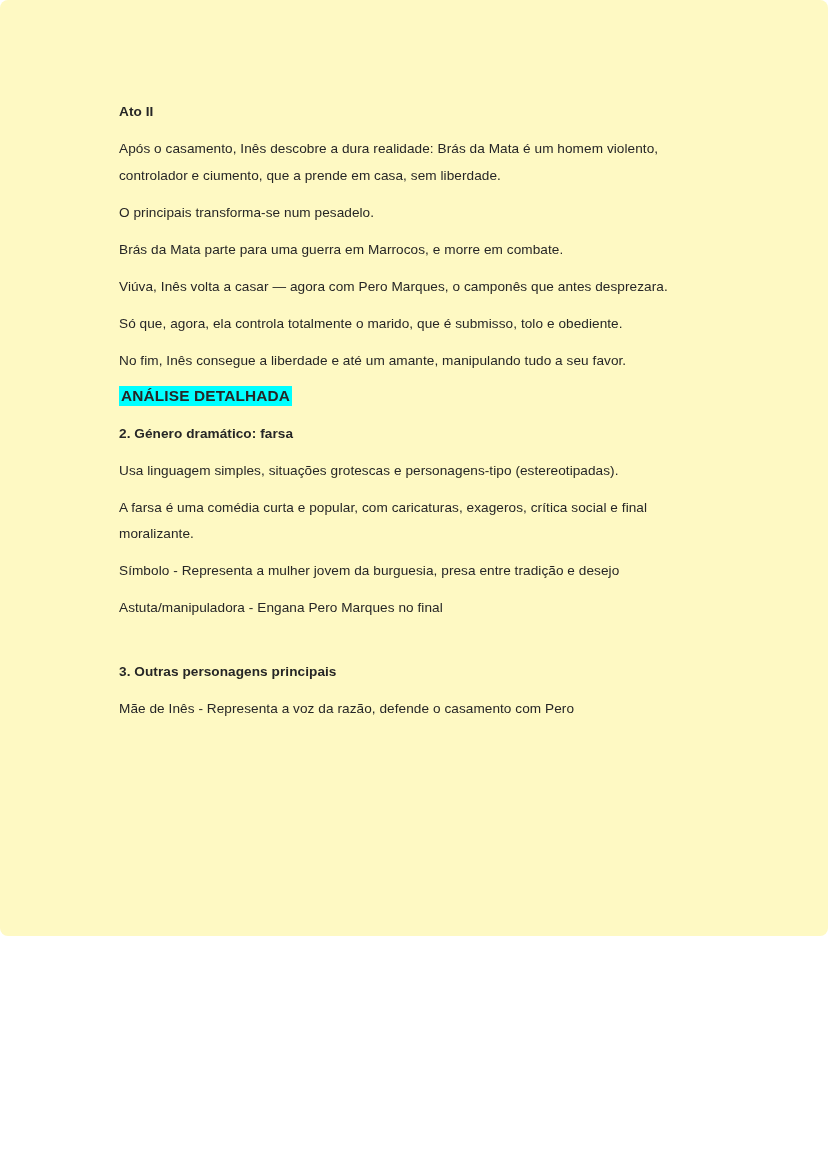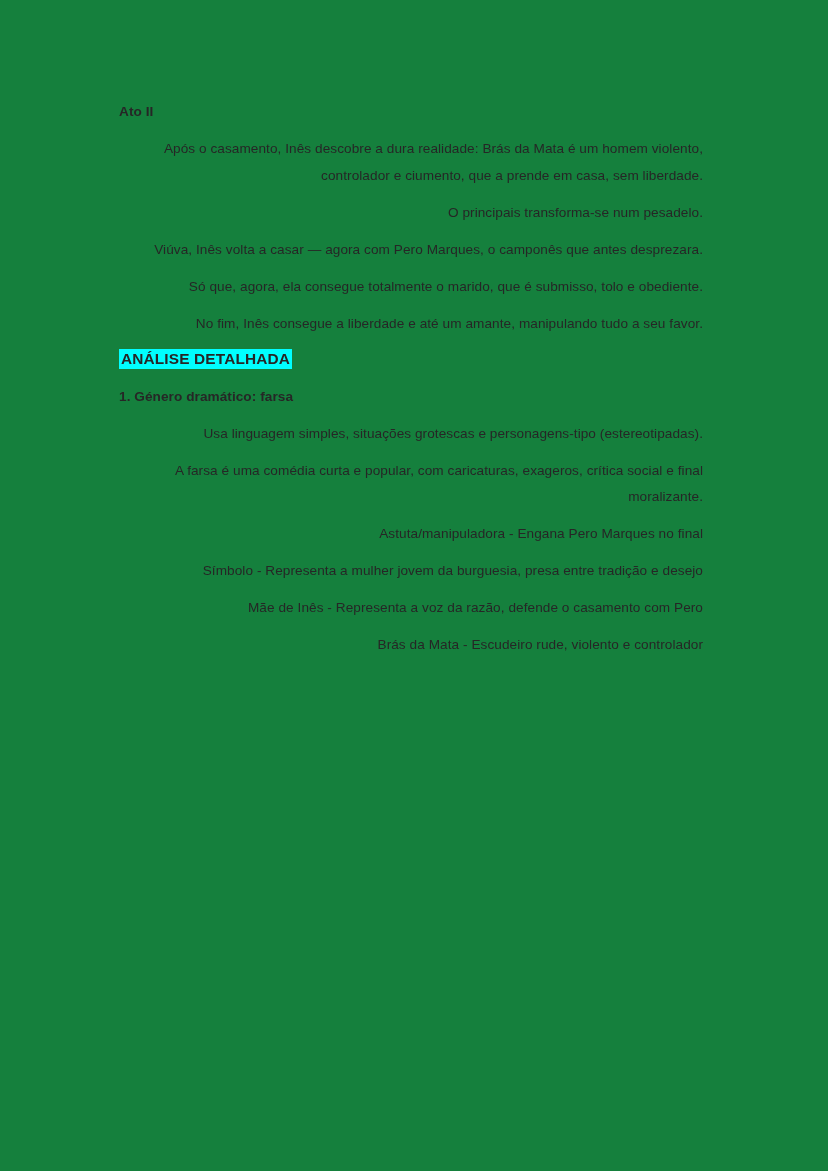--- a/index.html
+++ b/index.html
@@ -4,45 +4,46 @@
 <title>Document</title>
 <style>
   html, body {
     margin: 0;
     padding: 0;
     background: #ffffff;
   }
   .page {
     position: relative;
     width: 828px;
-    height: 1171px;
-    background: #15803d;
+    height: 936px;
+    background: #fef9c3;
     overflow: hidden;
     font-family: "Liberation Sans", sans-serif;
     color: #262626;
+    border-radius: 8px;
     -webkit-font-smoothing: antialiased;
   }
   .content {
     position: absolute;
     left: 119px;
     top: 99px;
     width: 584px;
   }
 
   
   .blk {
     margin: 0;
   }
   .para {
     font-size: 13.6px;
     line-height: 26.5px;
     font-weight: 400;
     letter-spacing: 0.005em;
     margin: 0 0 10.5px 0;
-    text-align: right;
+    text-align: left;
   }
   .heading {
     font-size: 13.6px;
     line-height: 26.5px;
     font-weight: 700;
     letter-spacing: 0.005em;
     margin: 0 0 10.5px 0;
   }
   
   .gap-top {
@@ -69,25 +70,26 @@
   }
 </style>
 </head>
 <body>
 
 <div class="page">
   <div class="content">
       <div class="blk heading">Ato II</div>
       <p class="blk para">Após o casamento, Inês descobre a dura realidade: Brás da Mata é um homem violento, controlador e ciumento, que a prende em casa, sem liberdade.</p>
       <p class="blk para">O principais transforma-se num pesadelo.</p>
+      <p class="blk para">Brás da Mata parte para uma guerra em Marrocos, e morre em combate.</p>
       <p class="blk para">Viúva, Inês volta a casar — agora com Pero Marques, o camponês que antes desprezara.</p>
-      <p class="blk para">Só que, agora, ela consegue totalmente o marido, que é submisso, tolo e obediente.</p>
+      <p class="blk para">Só que, agora, ela controla totalmente o marido, que é submisso, tolo e obediente.</p>
       <p class="blk para">No fim, Inês consegue a liberdade e até um amante, manipulando tudo a seu favor.</p>
       <div class="blk section-title gap-top-lg"><span class="hl">ANÁLISE DETALHADA</span></div>
-      <div class="blk heading">1. Género dramático: farsa</div>
+      <div class="blk heading">2. Género dramático: farsa</div>
       <p class="blk para">Usa linguagem simples, situações grotescas e personagens-tipo (estereotipadas).</p>
       <p class="blk para">A farsa é uma comédia curta e popular, com caricaturas, exageros, crítica social e final moralizante.</p>
+      <p class="blk para">Símbolo - Representa a mulher jovem da burguesia, presa entre tradição e desejo</p>
       <p class="blk para">Astuta/manipuladora - Engana Pero Marques no final</p>
-      <p class="blk para">Símbolo - Representa a mulher jovem da burguesia, presa entre tradição e desejo</p>
+      <div class="blk heading gap-top">3. Outras personagens principais</div>
       <p class="blk para">Mãe de Inês - Representa a voz da razão, defende o casamento com Pero</p>
-      <p class="blk para">Brás da Mata - Escudeiro rude, violento e controlador</p>
     </div>
 </div>
 
 </body></html>

